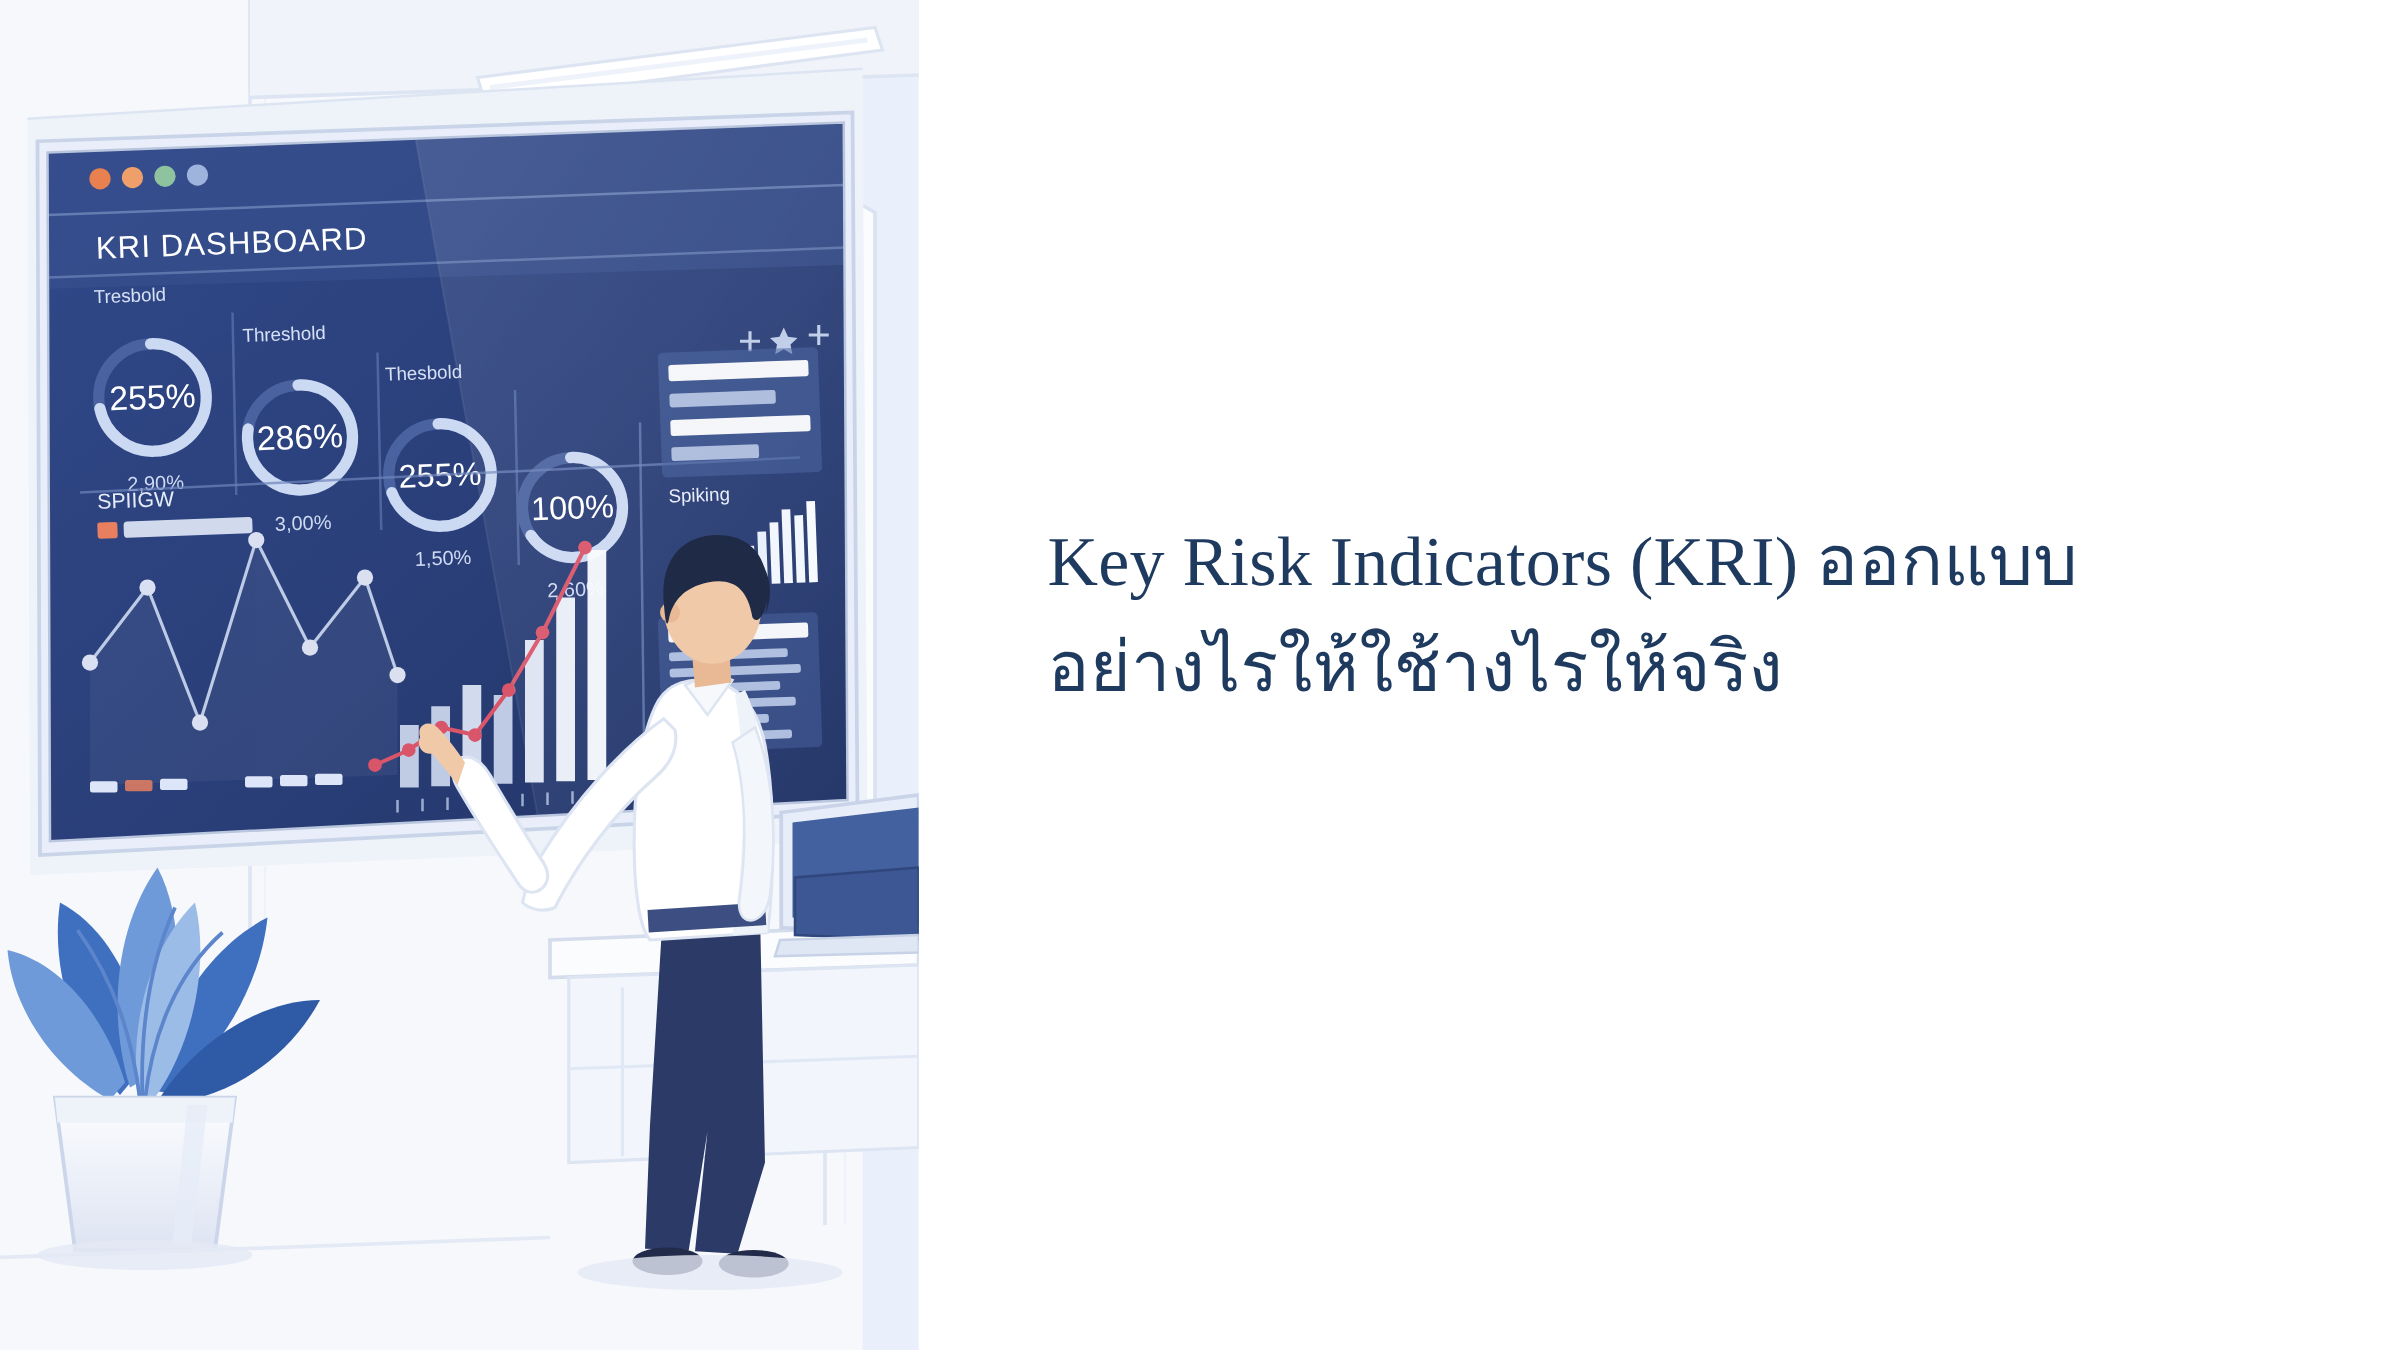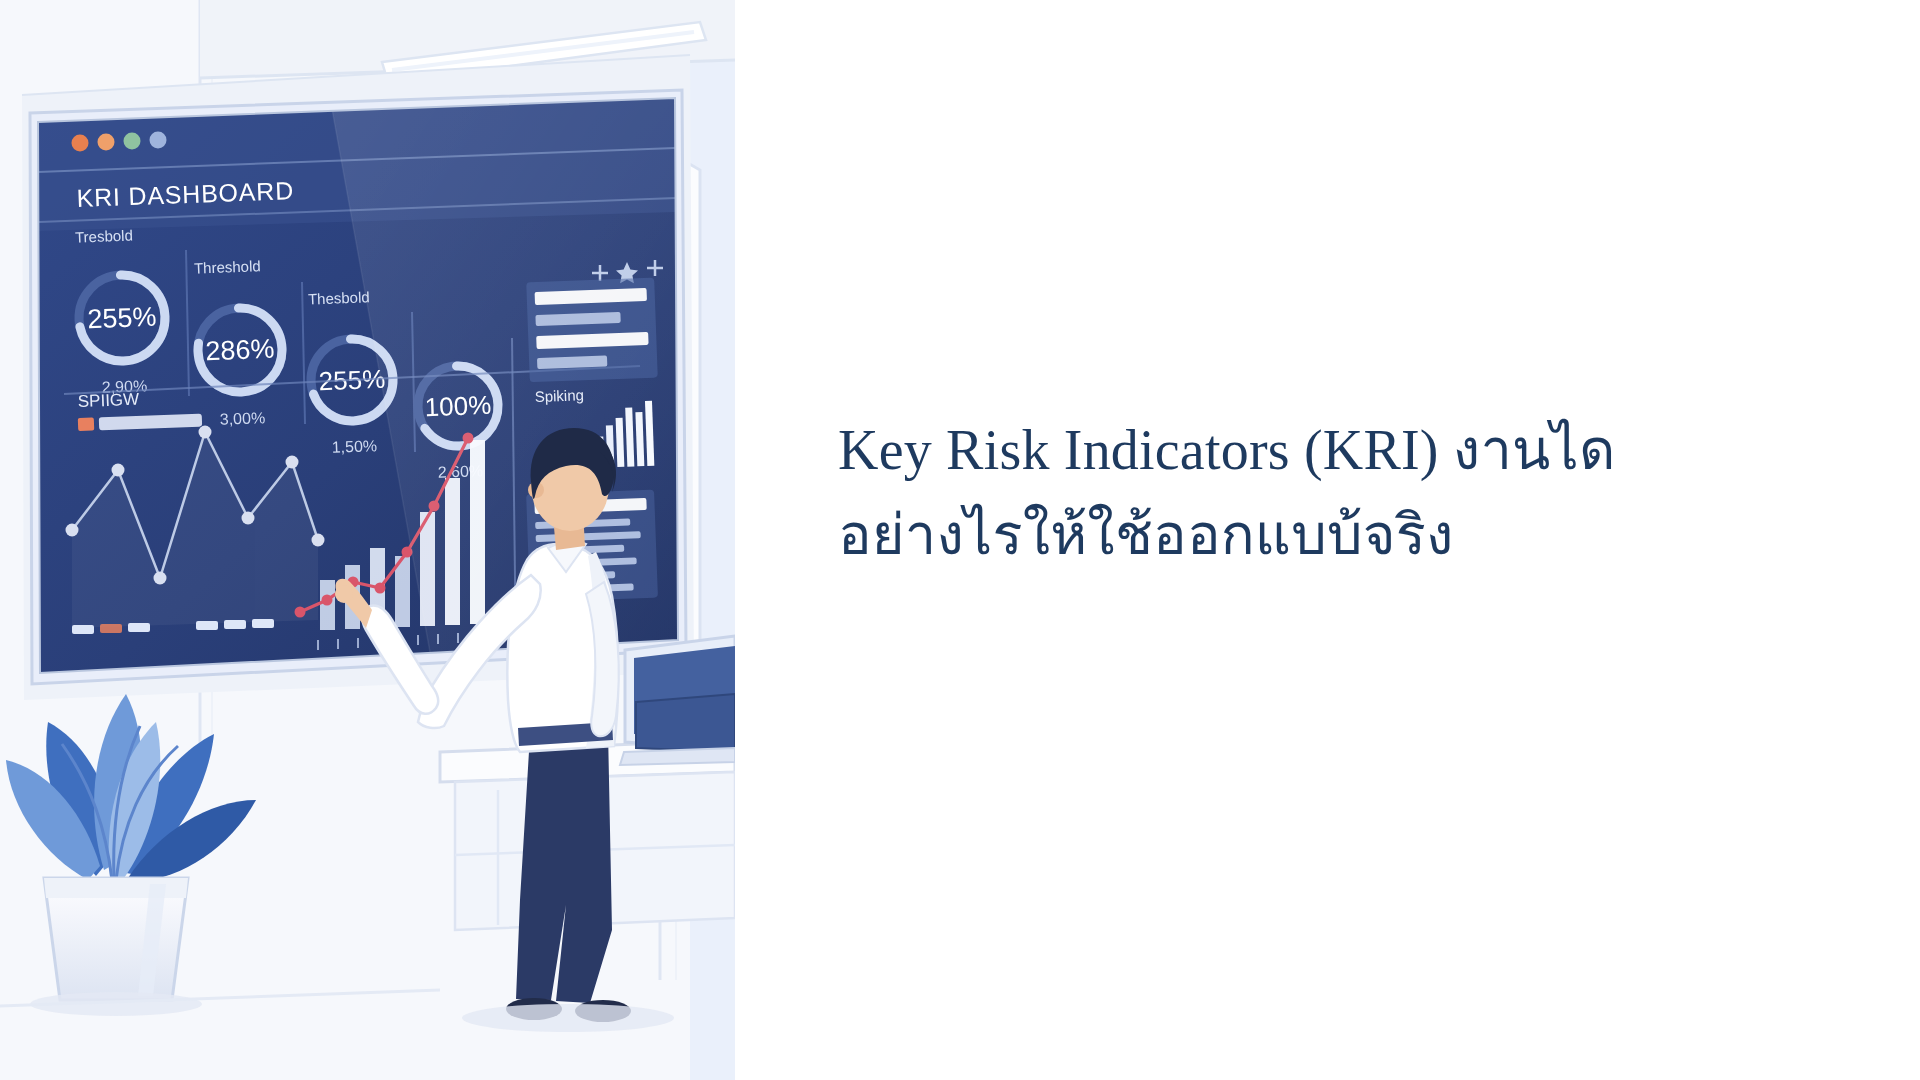--- a/index.html
+++ b/index.html
@@ -338,17 +338,17 @@
       </g>
 
       <ellipse cx="116" cy="1004" rx="86" ry="12" fill="#e3e9f4" opacity="0.8"></ellipse>
       <ellipse cx="568" cy="1018" rx="106" ry="14" fill="#e3e9f4" opacity="0.8"></ellipse>
 
       <path d="M0,1006 L440,990" stroke="#e4eaf5" stroke-width="3" fill="none"></path>
     </svg>
   </div>
 
   <div id="headline">
-    <span class="ln">Key Risk Indicators (KRI) งานได</span>
-    <span class="ln">อย่างไรให้ใช้ออกแบบ้จริง</span>
+    <span class="ln">Key Risk Indicators (KRI) ออกแบบ</span>
+    <span class="ln">อย่างไรให้ใช้างไรให้จริง</span>
   </div>
 
 </div>
 
 </body></html>

